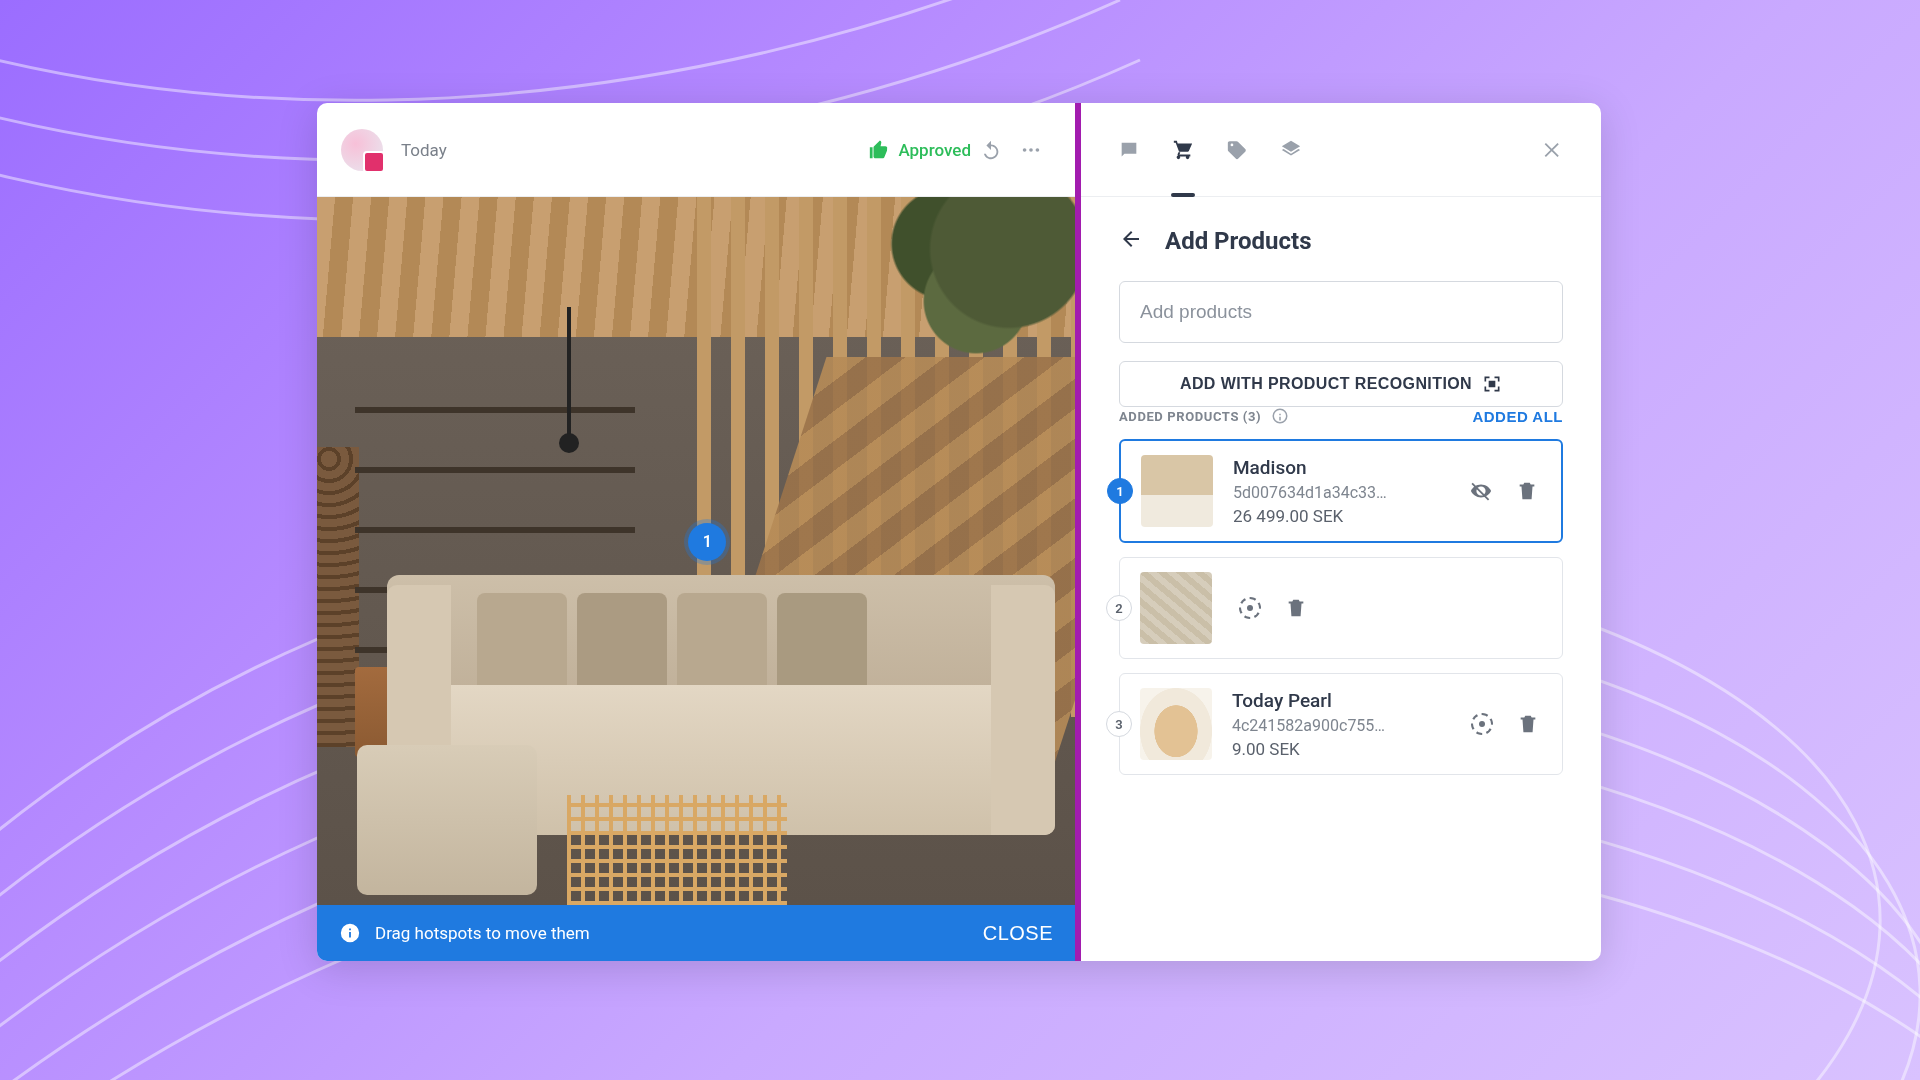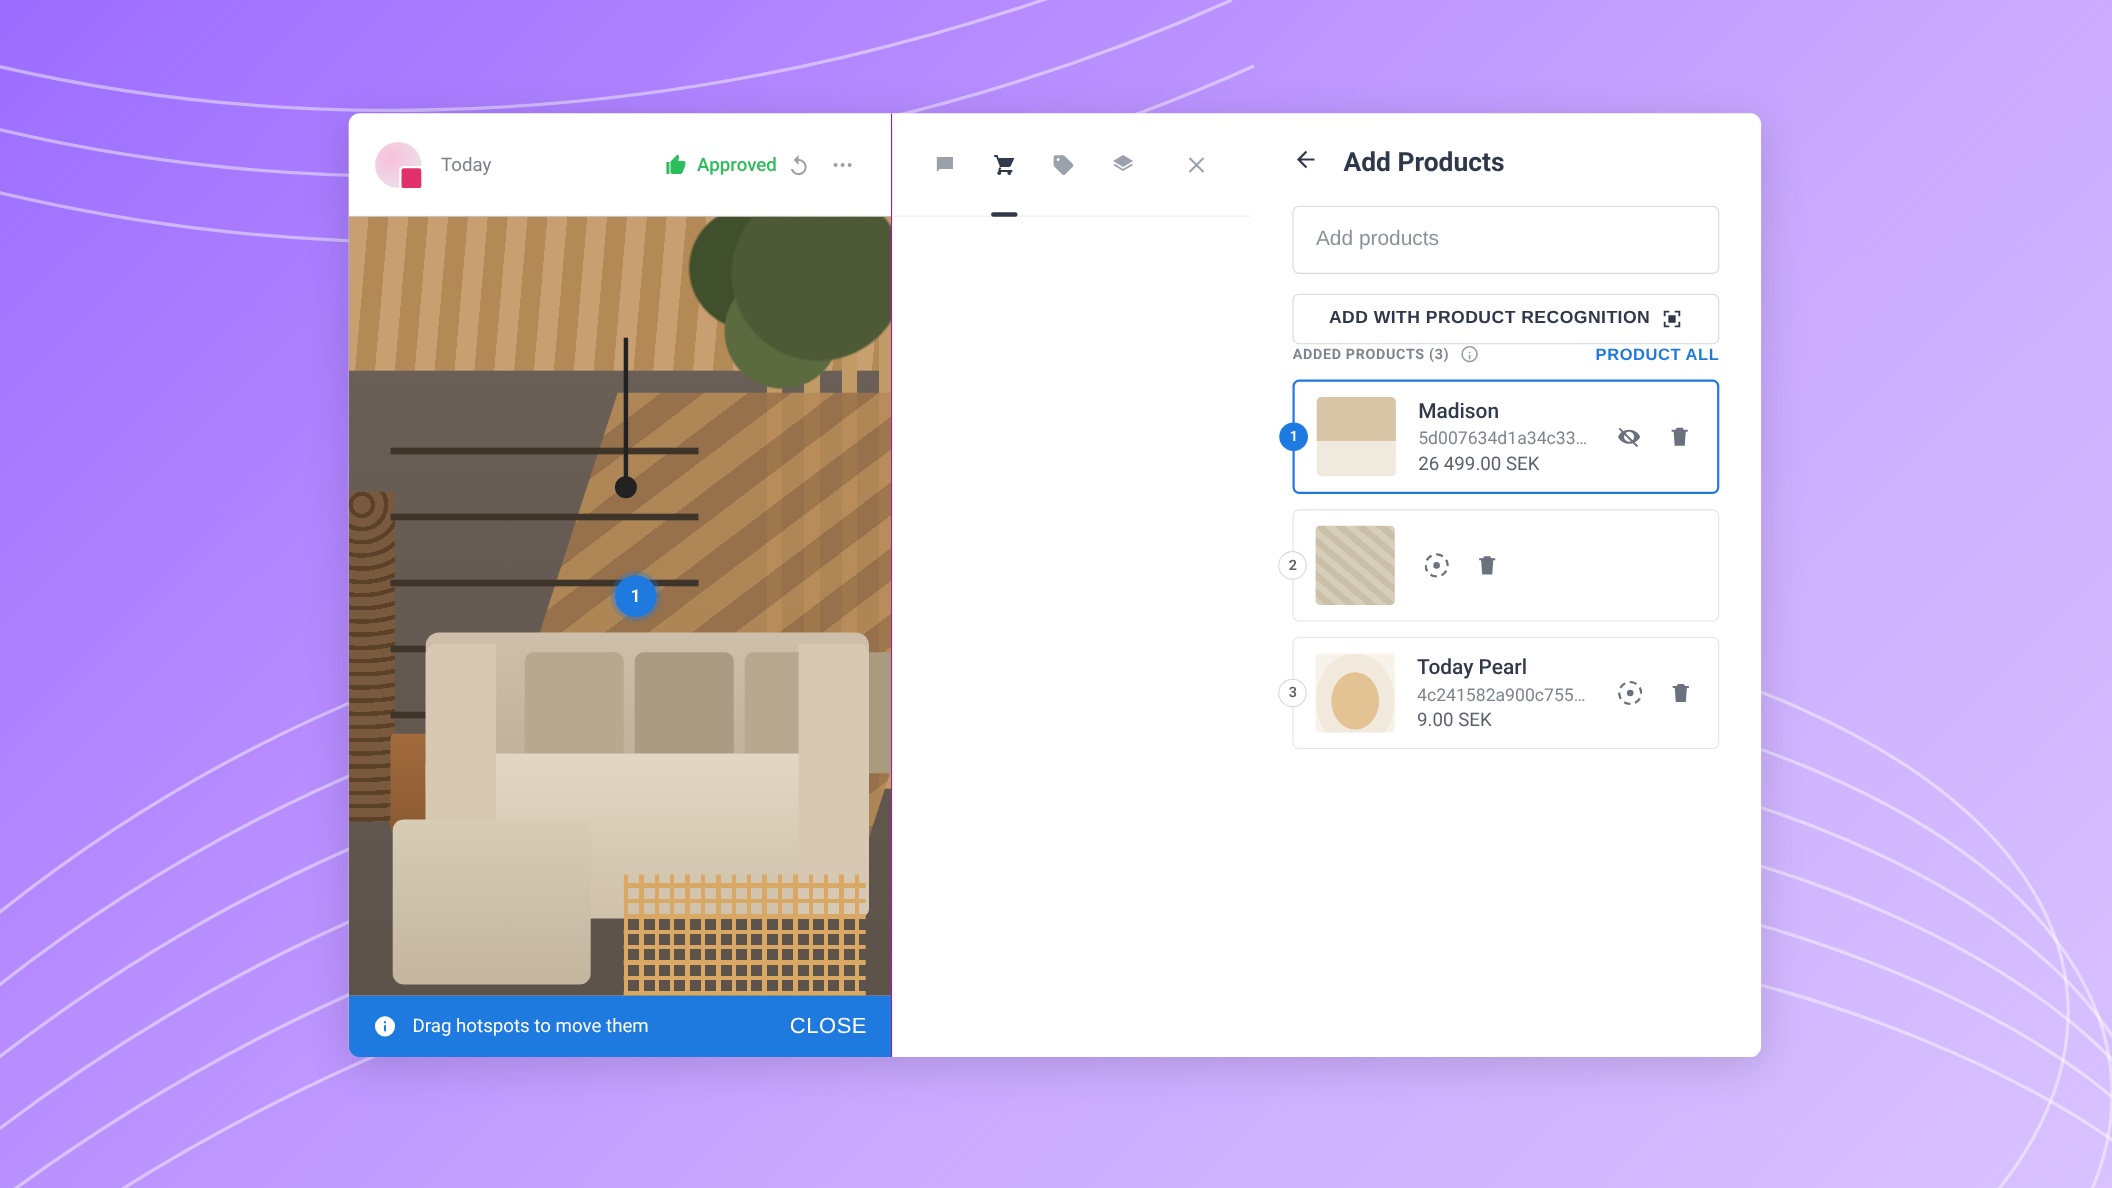--- a/index.html
+++ b/index.html
@@ -19,21 +19,21 @@
     left: 317px; top: 103px;
     width: 1284px; height: 858px;
     background: #fff;
     border-radius: 10px;
     display: flex;
     overflow: hidden;
     box-shadow: 0 8px 40px rgba(0,0,0,0.15);
   }
   
   
-  .left { width: 764px; display:flex; flex-direction:column; border-right:1px solid #a21caf; }
+  .left { width: 764px; display:flex; flex-direction:column; border-right:6px solid #a21caf; }
   .lhead { height:94px; display:flex; align-items:center; padding:0 24px; border-bottom:1px solid #eceef1; }
   .avatar { width:42px; height:42px; border-radius:50%; background:radial-gradient(circle at 35% 35%, #f7c0d8, #e8e8f0); position:relative; margin-right:18px; }
   .avatar::after { content:""; position:absolute; right:-2px; bottom:-2px; width:18px; height:18px; background:#e1306c; border-radius:4px; border:2px solid #fff; }
   .today { color:#7a808a; font-size:17px; }
   .lhead .sp { flex:1; }
   .approved { display:flex; align-items:center; gap:8px; color:#2dbd5a; font-size:17px; font-weight:500; }
   .approved svg { width:22px; height:22px; fill:#2dbd5a; }
   .iconbtn { width:40px; height:40px; border:none; background:none; display:flex; align-items:center; justify-content:center; cursor:pointer; color:#9aa1ab; border-radius:6px; }
   .iconbtn svg { width:22px; height:22px; fill:currentColor; }
   
@@ -77,21 +77,21 @@
   
   .hotspot { position:absolute; width:38px; height:38px; border-radius:50%; background:#1f7ae0; color:#fff; display:flex; align-items:center; justify-content:center; font-weight:600; font-size:16px; box-shadow:0 0 0 4px rgba(31,122,224,.3); cursor:grab; }
   
   .bluebar { height:56px; background:#1f7ae0; color:#fff; display:flex; align-items:center; padding:0 22px; gap:14px; }
   .bluebar svg { width:22px; height:22px; fill:#fff; }
   .bluebar .msg { font-size:17px; }
   .bluebar .sp { flex:1; }
   .bluebar .close { background:none; border:none; color:#fff; font-size:20px; font-weight:400; letter-spacing:.5px; cursor:pointer; }
   
   
-  .right { flex:1; display:flex; flex-direction:row;border-radius:14px; }
+  .right { flex:1; display:flex; flex-direction:column;border-radius:14px; }
   .rtabs { height:94px; display:flex; align-items:center; padding:0 28px; border-bottom:1px solid #eceef1; gap:14px; position:relative; }
   .tab { width:40px; height:40px; display:flex; align-items:center; justify-content:center; color:#9aa1ab; cursor:pointer; position:relative; }
   .tab.active { color:#30394a; }
   .tab.active::after { content:""; position:absolute; bottom:-27px; left:8px; right:8px; height:4px; background:#30394a; border-radius:2px; }
   .tab svg { width:22px; height:22px; fill:currentColor; }
   .rtabs .sp { flex:1; }
   
   .rbody { padding:30px 38px; }
   .titlerow { display:flex; align-items:center; gap:18px; margin-bottom:26px; }
   .titlerow .back { width:28px; height:28px; cursor:pointer; color:#30394a; }
@@ -267,21 +267,21 @@
         </button>
 
         <div class="listhead">
           <span class="lbl">ADDED PRODUCTS (3)</span>
           <span class="info">
             <svg viewBox="0 0 24 24">
                 <path d="M12 2a10 10 0 100 20 10 10 0 000-20zm0 18a8 8 0 110-16 8 8 0 010 16zm-1-7h2v5h-2v-5zm0-4h2v2h-2V9z"></path>
               </svg>
           </span>
           <div class="sp"></div>
-          <button class="removeall">PRODUCT ALL</button>
+          <button class="removeall">ADDED ALL</button>
         </div>
 
         <div id="product-list">
             <div class="prod selected">
               <div class="badge">1</div>
               <div class="thumb sofa"></div>
               <div class="meta">
                 <div class="name">Madison</div>
                 <div class="sku">5d007634d1a34c33…</div>
                 <div class="price">26 499.00 SEK</div>

